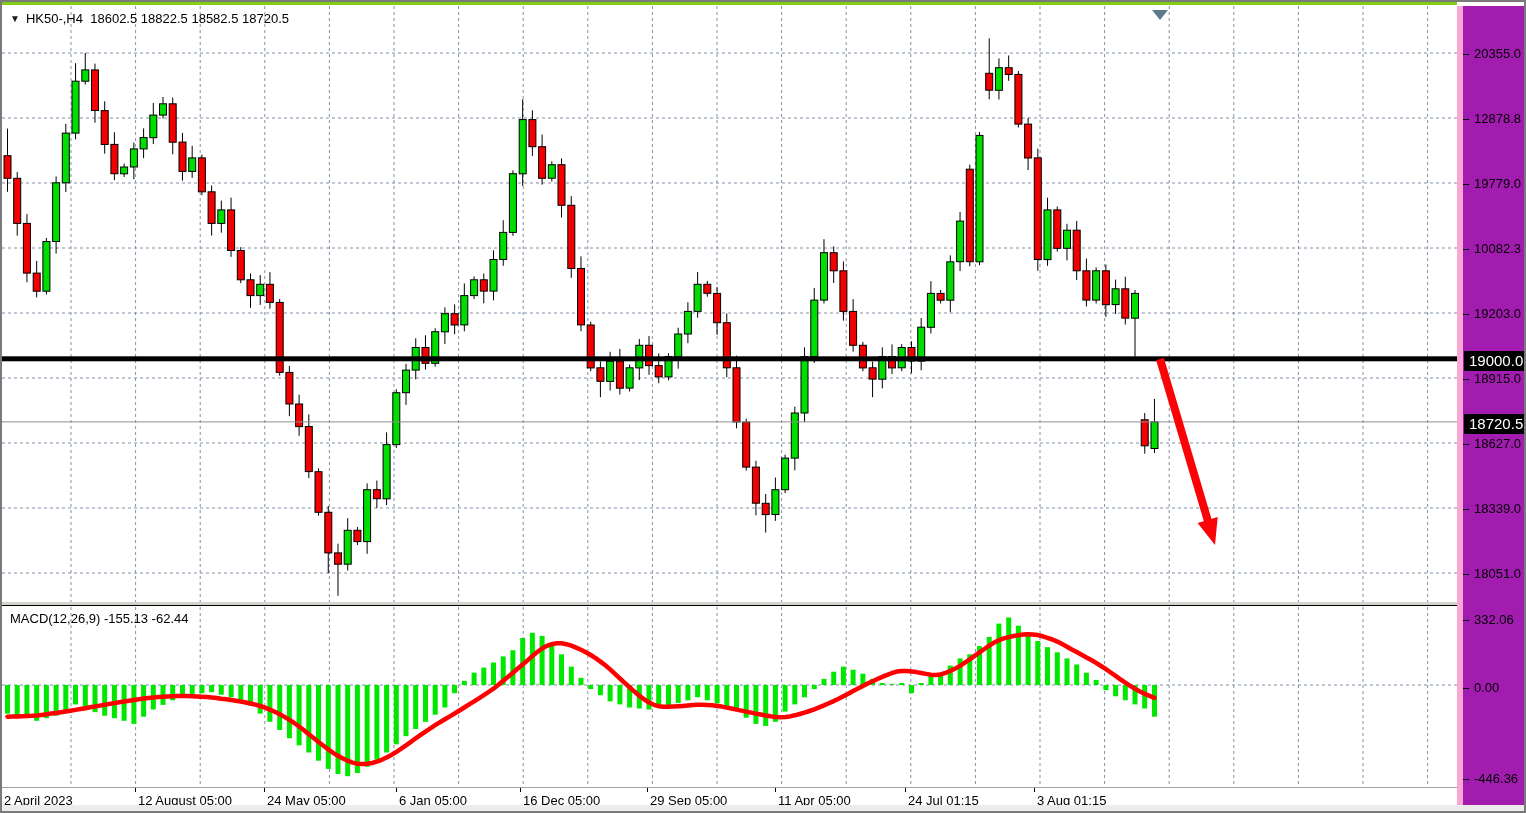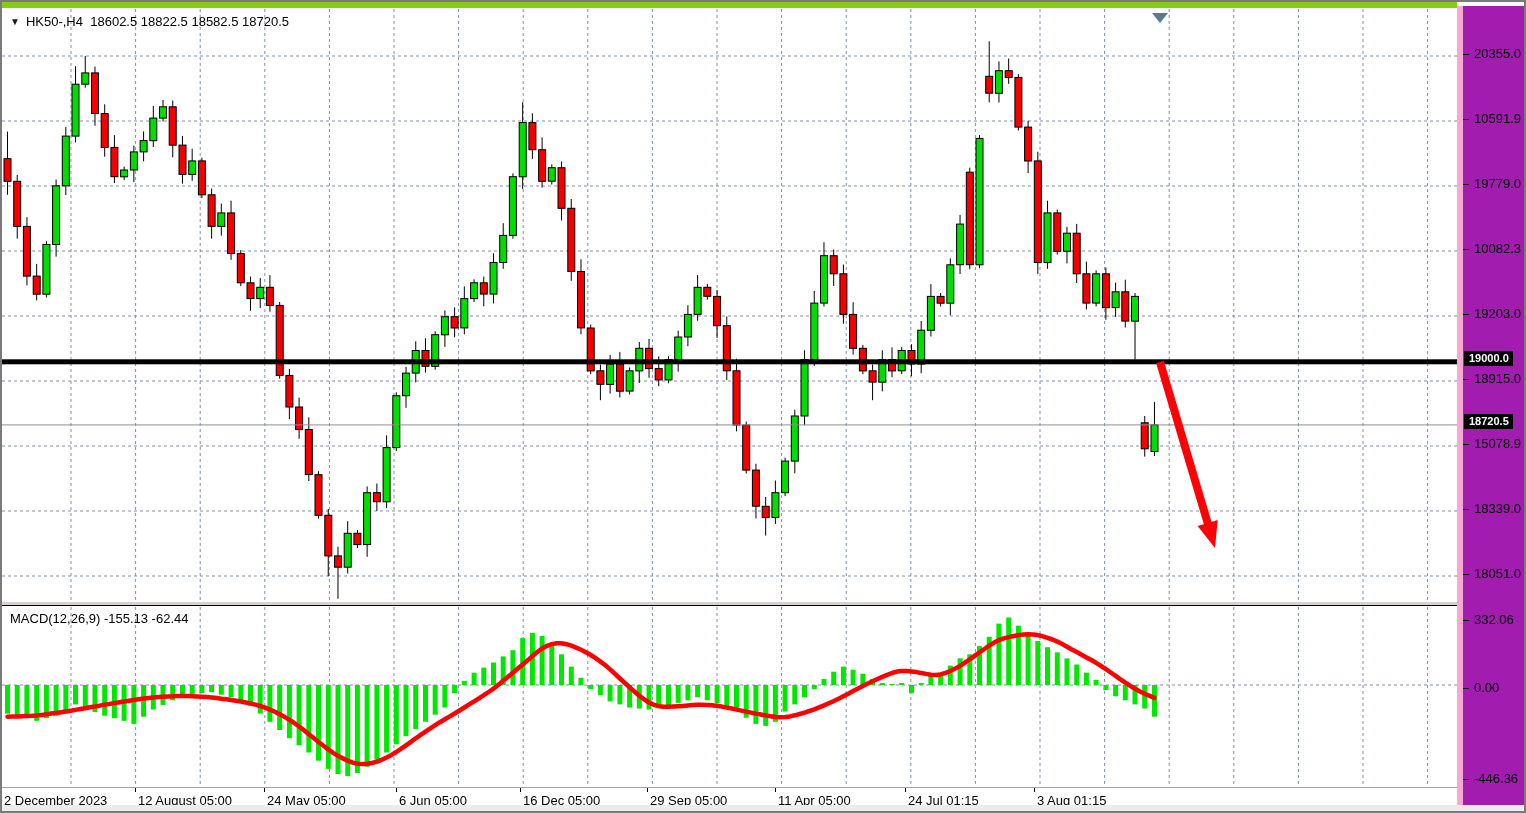--- a/index.html
+++ b/index.html
@@ -1,31 +1,31 @@
 <!DOCTYPE html>
 <html><head>
 <meta charset="utf-8">
 <style>
   html,body{margin:0;padding:0;background:#9a9a9a;}
   #win{position:relative;width:1522px;height:809px;background:#ffffff;border:2px solid #7a7a7a;
        font-family:"Liberation Sans", sans-serif; overflow:hidden;}
   .panel{position:absolute;left:0;background:#fff;}
-  #main-panel{top:0;width:1455px;height:599px;border-top:6px solid #84cc16;border-bottom:1px solid #000;}
+  #main-panel{top:0;width:1455px;height:599px;border-top:3px solid #84cc16;border-bottom:1px solid #000;}
   #gap-band{position:absolute;top:600px;left:0;width:1455px;height:3px;background:#d6d3ce;}
   #macd-panel{top:603px;width:1455px;height:181px;border-top:1px solid #000;border-bottom:3px solid #a3a3a3;}
   #axis-col{position:absolute;top:4px;left:1455px;width:67px;height:809px;background:#a21caf;border-left:6px solid #f9a8d4;}
   #time-axis{position:absolute;top:786px;left:0;width:1455px;height:23px;background:#fff;}
   #bottom-band{position:absolute;top:803px;left:0;width:1522px;height:6px;background:#ececec;}
   svg{position:absolute;top:0;left:0;}
   .title{position:absolute;top:6px;left:8px;font-size:13px;color:#000;white-space:pre;z-index:5;}
   .title .tri{display:inline-block;font-size:10px;color:#1a1a1a;margin-right:6px;transform:translateY(-1px);}
   .axis-label{position:absolute;left:11px;font-size:13px;color:#000;white-space:nowrap;}
   .tick{position:absolute;left:0;width:6px;height:1px;background:#000;}
-  .price-box{position:absolute;left:1px;background:#000;color:#fff;font-size:11px;
-             padding:1px 4px 2px 5px;white-space:nowrap;z-index:6;font-weight:bold;}
+  .price-box{position:absolute;left:1px;background:#000;color:#fff;font-size:15px;
+             padding:1px 4px 2px 5px;white-space:nowrap;z-index:6;}
   .time-label{position:absolute;top:5px;font-size:13px;color:#000;white-space:nowrap;}
   .time-tick{position:absolute;top:0;width:1px;height:4px;background:#000;}
   .ind-label{position:absolute;top:5px;left:8px;font-size:13px;color:#000;z-index:5;}
 </style>
 </head>
 <body>
 
 <div id="win">
 
   <div id="main-panel" class="panel">
@@ -453,54 +453,54 @@
         <rect x="1120.8" y="79.0" width="5" height="15.3" fill="#00e800"></rect>
         <rect x="1130.5" y="79.0" width="5" height="19.4" fill="#00e800"></rect>
         <rect x="1140.2" y="79.0" width="5" height="23.5" fill="#00e800"></rect>
         <rect x="1150.0" y="79.0" width="5" height="31.7" fill="#00e800"></rect>
         <path d="M5.5 110.7L10.4 110.5L15.2 110.4L20.1 110.2L24.9 110.0L29.8 109.8L34.7 109.4L39.5 108.9L44.4 108.3L49.2 107.6L54.1 106.9L59.0 106.2L63.8 105.5L68.7 104.7L73.5 103.9L78.4 103.0L83.3 102.2L88.1 101.3L93.0 100.5L97.8 99.6L102.7 98.8L107.6 97.9L112.4 97.1L117.3 96.2L122.1 95.5L127.0 94.7L131.9 94.0L136.7 93.3L141.6 92.6L146.4 92.0L151.3 91.5L156.2 91.1L161.0 90.8L165.9 90.5L170.7 90.2L175.6 90.0L180.5 89.9L185.3 90.0L190.2 90.2L195.0 90.5L199.9 90.7L204.8 91.1L209.6 91.5L214.5 92.0L219.3 92.7L224.2 93.3L229.1 94.0L233.9 94.7L238.8 95.5L243.6 96.5L248.5 97.5L253.4 98.6L258.2 100.0L263.1 101.7L267.9 103.6L272.8 105.8L277.7 108.2L282.5 110.9L287.4 113.9L292.2 117.0L297.1 120.5L302.0 124.2L306.8 128.2L311.7 132.1L316.5 136.0L321.4 139.7L326.3 143.4L331.1 146.8L336.0 149.8L340.8 152.4L345.7 154.7L350.6 156.6L355.4 157.7L360.3 158.0L365.1 157.7L370.0 157.0L374.9 155.7L379.7 153.8L384.6 151.4L389.4 148.9L394.3 146.0L399.2 142.7L404.0 139.3L408.9 135.8L413.7 132.3L418.6 128.9L423.5 125.6L428.3 122.3L433.2 119.2L438.0 116.2L442.9 113.3L447.8 110.4L452.6 107.5L457.5 104.5L462.3 101.5L467.2 98.4L472.1 95.4L476.9 92.3L481.8 89.2L486.6 86.0L491.5 82.6L496.4 78.8L501.2 74.8L506.1 70.8L510.9 66.7L515.8 62.6L520.7 58.5L525.5 54.4L530.4 50.1L535.2 46.0L540.1 42.5L545.0 39.8L549.8 38.1L554.7 37.2L559.5 37.3L564.4 38.2L569.3 39.7L574.1 41.6L579.0 43.8L583.8 46.2L588.7 49.0L593.6 52.2L598.4 55.6L603.3 59.3L608.1 63.4L613.0 67.9L617.9 72.5L622.7 76.9L627.6 81.2L632.4 85.6L637.3 89.7L642.2 93.4L647.0 96.5L651.9 98.8L656.7 100.2L661.6 100.7L666.5 100.8L671.3 100.6L676.2 100.3L681.0 99.9L685.9 99.4L690.8 99.0L695.6 98.8L700.5 98.8L705.3 99.0L710.2 99.3L715.1 99.9L719.9 100.6L724.8 101.6L729.6 102.5L734.5 103.6L739.4 104.6L744.2 105.6L749.1 106.6L753.9 107.6L758.8 108.5L763.7 109.5L768.5 110.3L773.4 110.9L778.2 111.2L783.1 111.0L788.0 110.4L792.8 109.3L797.7 108.0L802.5 106.6L807.4 105.0L812.3 103.3L817.1 101.4L822.0 99.4L826.8 97.3L831.7 95.1L836.6 92.7L841.4 90.2L846.3 87.7L851.1 85.1L856.0 82.6L860.9 80.0L865.7 77.5L870.6 75.2L875.4 73.0L880.3 70.9L885.2 68.9L890.0 67.0L894.9 65.6L899.7 64.9L904.6 64.9L909.5 65.4L914.3 66.1L919.2 67.0L924.0 67.9L928.9 68.7L933.8 69.0L938.6 68.4L943.5 66.9L948.3 65.0L953.2 62.6L958.1 59.9L962.9 56.7L967.8 53.3L972.6 49.9L977.5 46.4L982.4 43.0L987.2 39.7L992.1 36.6L996.9 34.2L1001.8 32.4L1006.7 31.1L1011.5 30.0L1016.4 29.2L1021.2 28.6L1026.1 28.3L1031.0 28.4L1035.8 29.1L1040.7 30.3L1045.5 31.8L1050.4 33.5L1055.3 35.6L1060.1 38.1L1065.0 40.7L1069.8 43.5L1074.7 46.1L1079.6 48.8L1084.4 51.4L1089.3 54.0L1094.1 56.9L1099.0 60.0L1103.9 63.2L1108.7 66.5L1113.6 69.9L1118.4 73.4L1123.3 76.7L1128.2 79.9L1133.0 82.8L1137.9 85.4L1142.7 87.8L1147.6 89.8L1152.5 91.8" fill="none" stroke="#ff0000" stroke-width="4.5" stroke-linejoin="round" stroke-linecap="round"></path>
       </svg>
     <div class="ind-label">MACD(12,26,9) -155.13 -62.44</div>
   </div>
 
   <div id="time-axis">
-      <div class="time-label" style="left:2px">2 December 2023</div>
+      <div class="time-label" style="left:2px">2 April 2023</div>
       <div class="time-tick" style="left:133px"></div>
       <div class="time-label" style="left:136px">12 August 05:00</div>
       <div class="time-tick" style="left:262px"></div>
       <div class="time-label" style="left:265px">24 May 05:00</div>
       <div class="time-tick" style="left:394px"></div>
-      <div class="time-label" style="left:397px">6 Jun 05:00</div>
+      <div class="time-label" style="left:397px">6 Jan 05:00</div>
       <div class="time-tick" style="left:518px"></div>
       <div class="time-label" style="left:521px">16 Dec 05:00</div>
       <div class="time-tick" style="left:645px"></div>
       <div class="time-label" style="left:648px">29 Sep 05:00</div>
       <div class="time-tick" style="left:773px"></div>
       <div class="time-label" style="left:776px">11 Apr 05:00</div>
       <div class="time-tick" style="left:903px"></div>
       <div class="time-label" style="left:906px">24 Jul 01:15</div>
       <div class="time-tick" style="left:1032px"></div>
       <div class="time-label" style="left:1035px">3 Aug 01:15</div>
     </div>
 
   <div id="axis-col">
       <div class="tick" style="top:48px"></div>
       <div class="axis-label" style="top:40px">20355.0</div>
       <div class="tick" style="top:113px"></div>
-      <div class="axis-label" style="top:105px">10591.9</div>
+      <div class="axis-label" style="top:105px">12878.8</div>
       <div class="tick" style="top:178px"></div>
       <div class="axis-label" style="top:170px">19779.0</div>
       <div class="tick" style="top:243px"></div>
       <div class="axis-label" style="top:235px">10082.3</div>
       <div class="tick" style="top:308px"></div>
       <div class="axis-label" style="top:300px">19203.0</div>
       <div class="tick" style="top:373px"></div>
       <div class="axis-label" style="top:365px">18915.0</div>
       <div class="tick" style="top:438px"></div>
-      <div class="axis-label" style="top:430px">15078.9</div>
+      <div class="axis-label" style="top:430px">18627.0</div>
       <div class="tick" style="top:503px"></div>
       <div class="axis-label" style="top:495px">18339.0</div>
       <div class="tick" style="top:568px"></div>
       <div class="axis-label" style="top:560px">18051.0</div>
       <div class="price-box" style="top:345px">19000.0</div>
       <div class="price-box" style="top:408px">18720.5</div>
       <div class="tick" style="top:614px"></div>
       <div class="axis-label" style="top:606px">332.06</div>
       <div class="tick" style="top:682px"></div>
       <div class="axis-label" style="top:674px">0.00</div>

